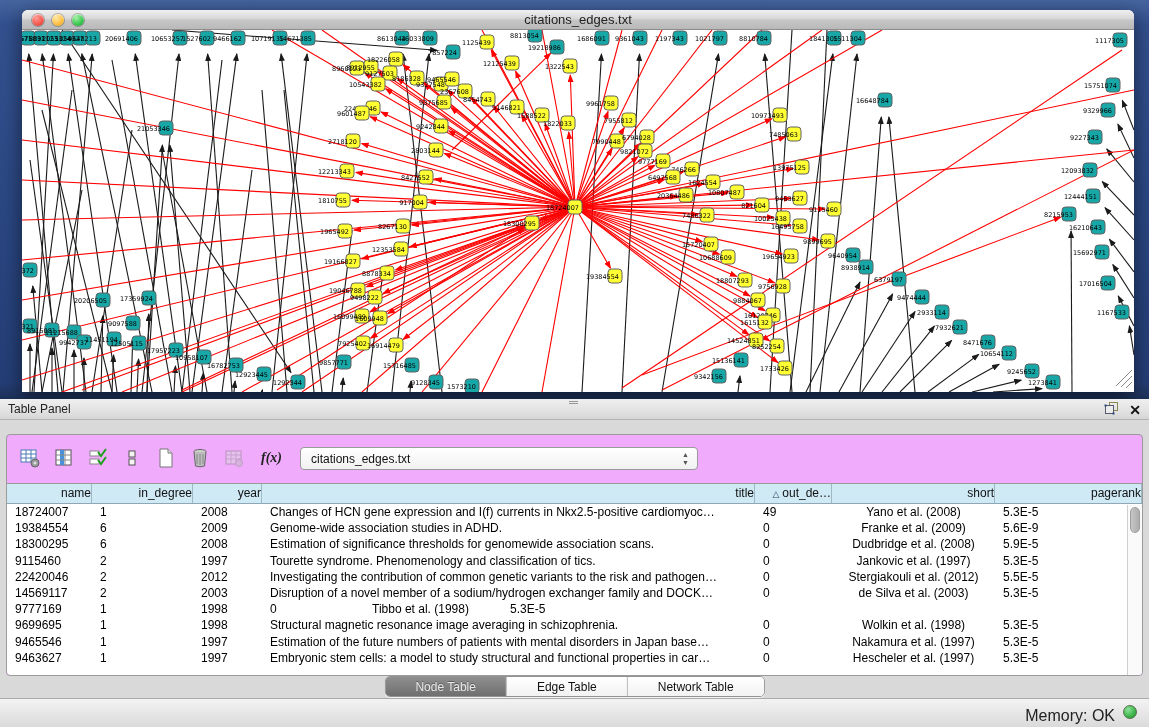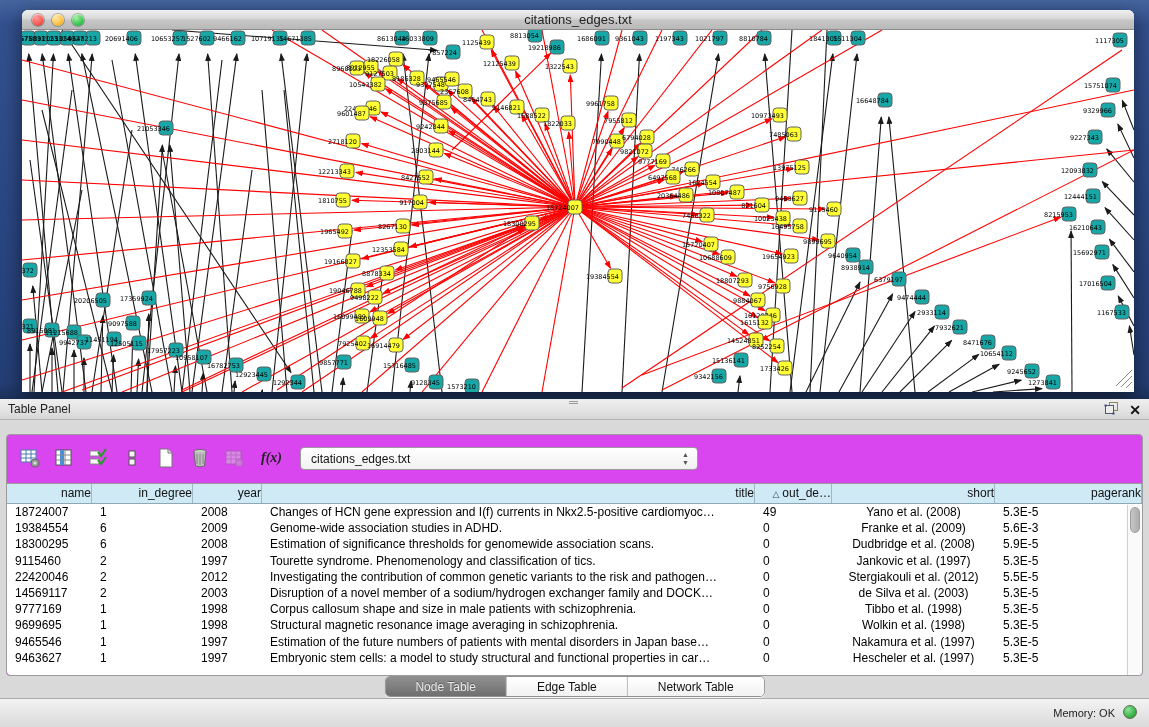--- a/index.html
+++ b/index.html
@@ -29,21 +29,21 @@
     background:linear-gradient(#efefef,#e2e2e2 60%,#d5d5d5);border-bottom:1px solid #b3b3b3;}
   .tp-title{position:absolute;left:8px;top:3px;font-size:12px;color:#222;}
   .tp-icons{position:absolute;right:8px;top:2px;display:flex;align-items:center;gap:10px;}
   .tp-close{font-size:14px;font-weight:bold;color:#111;line-height:16px;cursor:default;}
   .splitter-grip{position:absolute;left:569px;top:1px;width:9px;height:6px;opacity:.55;}
   .splitter-grip span{display:block;height:1px;background:#555;margin-top:1px;}
 
   
   .panel-body{position:absolute;left:0;top:420px;width:1149px;height:278px;background:#d9d9d9;}
   .tool-table-container{position:absolute;left:6px;right:6px;top:14px;height:242px;
-    border:1px solid #9b9b9b;border-radius:4px;background:#d946ef;}
+    border:1px solid #9b9b9b;border-radius:4px;background:#f0abfc;}
   .toolbar{position:absolute;left:0;top:0;right:0;height:46px;display:flex;align-items:center;}
   .tb-icon{width:22px;height:22px;display:flex;align-items:center;justify-content:center;margin-left:12px;}
   .tb-icon svg{display:block;}
   .tb-fx{font-family:"Liberation Serif",serif;font-style:italic;font-weight:bold;font-size:14px;color:#222;margin-left:16px;}
   .dropdown{position:relative;margin-left:18px;width:398px;height:23px;border:1px solid #9a9a9a;border-radius:4px;
     background:linear-gradient(#ffffff,#f1f1f1);box-shadow:inset 0 1px 0 #fff;}
   .dropdown .val{position:absolute;left:10px;top:4px;font-size:12px;color:#111;}
   .dropdown .steppers{position:absolute;right:8px;top:3px;font-size:7px;line-height:8px;color:#555;text-align:center;}
 
   
@@ -63,21 +63,21 @@
   
   .tabs{position:absolute;left:50%;transform:translateX(-50%);top:256px;height:21px;display:flex;
     border:1px solid #939393;border-radius:5px;background:#fdfdfd;overflow:hidden;box-shadow:0 1px 0 rgba(255,255,255,.7);}
   .tab{font-size:12px;color:#111;padding:0 30px;line-height:20px;border-right:1px solid #b5b5b5;background:linear-gradient(#ffffff,#f2f2f2);}
   .tab:last-child{border-right:none;}
   .tab.active{background:linear-gradient(#8f8f8f,#6f6f6f);color:#e9e9e9;text-shadow:0 -1px 0 rgba(0,0,0,.3);}
 
   
   .status-bar{position:absolute;left:0;top:698px;width:1149px;height:29px;
     background:linear-gradient(#f3f3f3,#dadada);border-top:1px solid #aaaaaa;}
-  .mem{position:absolute;right:34px;top:8px;font-size:11px;color:#222;}
+  .mem{position:absolute;right:34px;top:8px;font-size:16px;color:#222;}
   .mem-dot{position:absolute;right:12px;top:6px;width:14px;height:14px;border-radius:50%;
     background:radial-gradient(circle at 35% 30%,#8fe29a,#3cb44a 60%,#2a8a36);border:1px solid #57704f;}
 </style>
 </head>
 <body>
 
 <div class="app">
 
   <div class="network-area">
     <div class="net-window">
@@ -670,21 +670,21 @@
               <div class="td c5">Yano et al. (2008)</div>
               <div class="td c6">5.3E-5</div>
             </div>
             <div class="tr">
               <div class="td c0">19384554</div>
               <div class="td c1">6</div>
               <div class="td c2">2009</div>
               <div class="td c3">Genome-wide association studies in ADHD.</div>
               <div class="td c4">0</div>
               <div class="td c5">Franke et al. (2009)</div>
-              <div class="td c6">5.6E-3</div>
+              <div class="td c6">5.6E-9</div>
             </div>
             <div class="tr">
               <div class="td c0">18300295</div>
               <div class="td c1">6</div>
               <div class="td c2">2008</div>
               <div class="td c3">Estimation of significance thresholds for genomewide association scans.</div>
               <div class="td c4">0</div>
               <div class="td c5">Dudbridge et al. (2008)</div>
               <div class="td c6">5.9E-5</div>
             </div>
@@ -712,21 +712,20 @@
               <div class="td c2">2003</div>
               <div class="td c3">Disruption of a novel member of a sodium/hydrogen exchanger family and DOCK…</div>
               <div class="td c4">0</div>
               <div class="td c5">de Silva et al. (2003)</div>
               <div class="td c6">5.3E-5</div>
             </div>
             <div class="tr">
               <div class="td c0">9777169</div>
               <div class="td c1">1</div>
               <div class="td c2">1998</div>
-              <div class="td c3">Corpus callosum shape and size in male patients with schizophrenia.</div>
               <div class="td c4">0</div>
               <div class="td c5">Tibbo et al. (1998)</div>
               <div class="td c6">5.3E-5</div>
             </div>
             <div class="tr">
               <div class="td c0">9699695</div>
               <div class="td c1">1</div>
               <div class="td c2">1998</div>
               <div class="td c3">Structural magnetic resonance image averaging in schizophrenia.</div>
               <div class="td c4">0</div>

